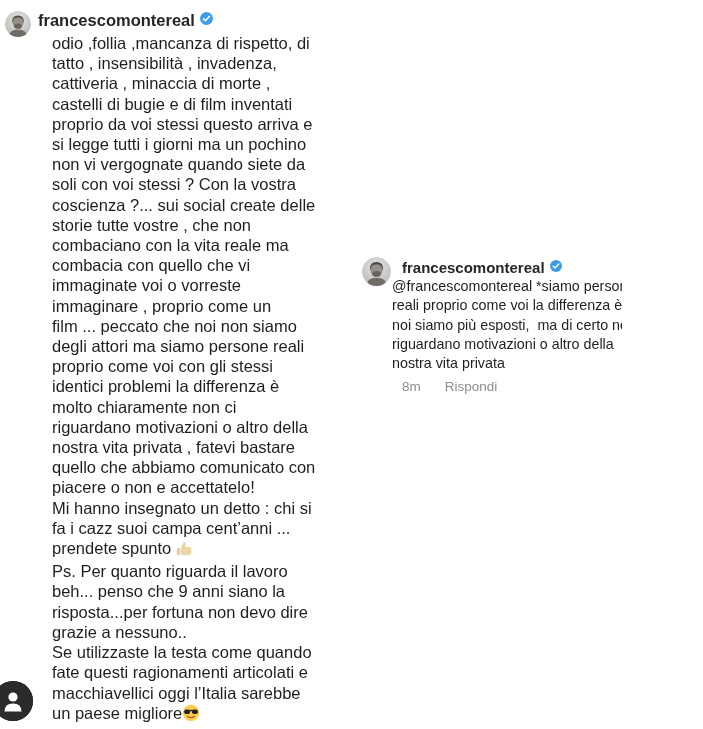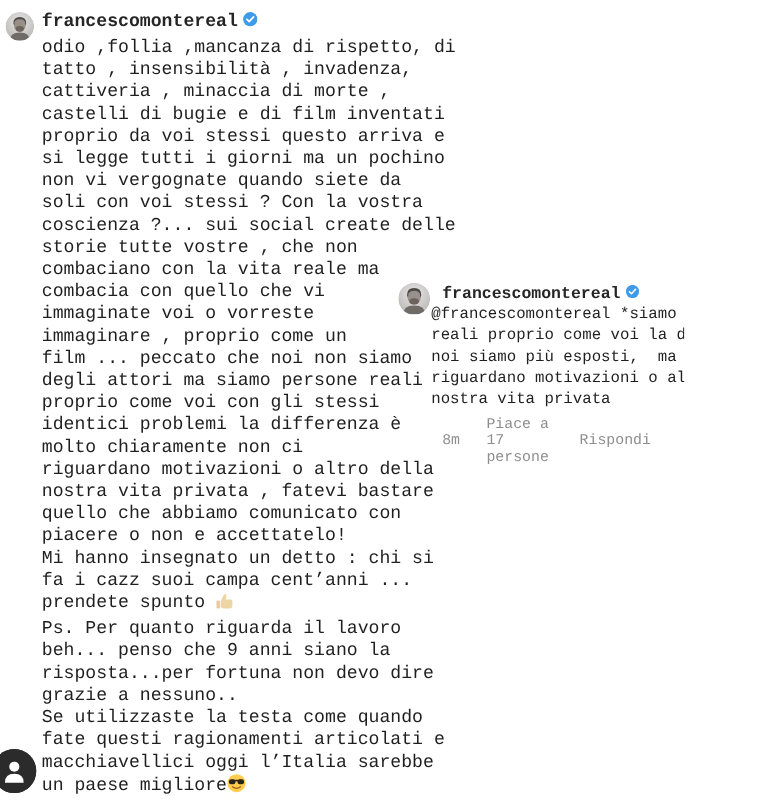--- a/index.html
+++ b/index.html
@@ -1,28 +1,28 @@
 <!DOCTYPE html>
 <html><head>
 <meta charset="utf-8">
 <style>
   html,body{margin:0;padding:0;background:#ffffff;}
   .canvas{
     position:relative;width:622px;height:729px;overflow:hidden;background:#ffffff;
-    font-family:Liberation Mono, monospace;color:#1f1f1f;
+    font-family:Liberation Sans, sans-serif;color:#1f1f1f;
   }
   .comment{position:absolute;}
   .avatar{position:absolute;border-radius:50%;overflow:hidden;display:block;}
   .c-header{position:absolute;display:flex;align-items:center;gap:5px;}
   .username{font-weight:bold;color:#262626;line-height:1;}
   .u-lg{font-size:16.5px;}
   .u-sm{font-size:15px;}
   .badge{display:inline-block;flex:0 0 auto;}
   .body-text{position:absolute;white-space:pre;color:#1f1f1f;}
-  .b-lg{font-size:16.5px;line-height:20.2px;}
+  .b-lg{font-size:16.5px;line-height:20.2px;margin-left:14px;}
   .b-sm{font-size:14.3px;line-height:19.3px;}
   .emoji{display:inline-block;vertical-align:-3px;}
   .meta-row{position:absolute;display:flex;align-items:center;font-size:13.5px;color:#8e8e8e;}
   .meta-row .m-time{margin-right:24px;}
   .meta-row .m-likes{margin-right:28px;}
   .meta-btn{cursor:pointer;}
   .viewer-avatar{
     position:absolute;left:-7px;top:681px;width:40px;height:40px;border-radius:50%;
     background:#2b2b2b;display:block;
   }
@@ -128,21 +128,20 @@
     </div>
 
     <div class="body-text b-sm" style="left:392px;top:277px;">@francescomontereal *siamo persone
 reali proprio come voi la differenza è’ che
 noi siamo più esposti,  ma di certo non vi
 riguardano motivazioni o altro della
 nostra vita privata</div>
 
     <div class="meta-row" style="left:402px;top:379px;">
       <span class="m-time">8m</span>
-      <span class="m-likes meta-btn">Piace a 17 persone</span>
       <span class="meta-btn">Rispondi</span>
     </div>
   </div>
 
   <span class="viewer-avatar">
     <svg width="40" height="40" viewBox="0 0 40 40">
       <circle cx="20" cy="20" r="20" fill="#2b2b2b"></circle>
       <circle cx="20" cy="16" r="4.6" fill="#ffffff"></circle>
       <path d="M11.5 30.5 Q11.5 22.5 20 22.5 Q28.5 22.5 28.5 30.5 Z" fill="#ffffff"></path>
     </svg>

